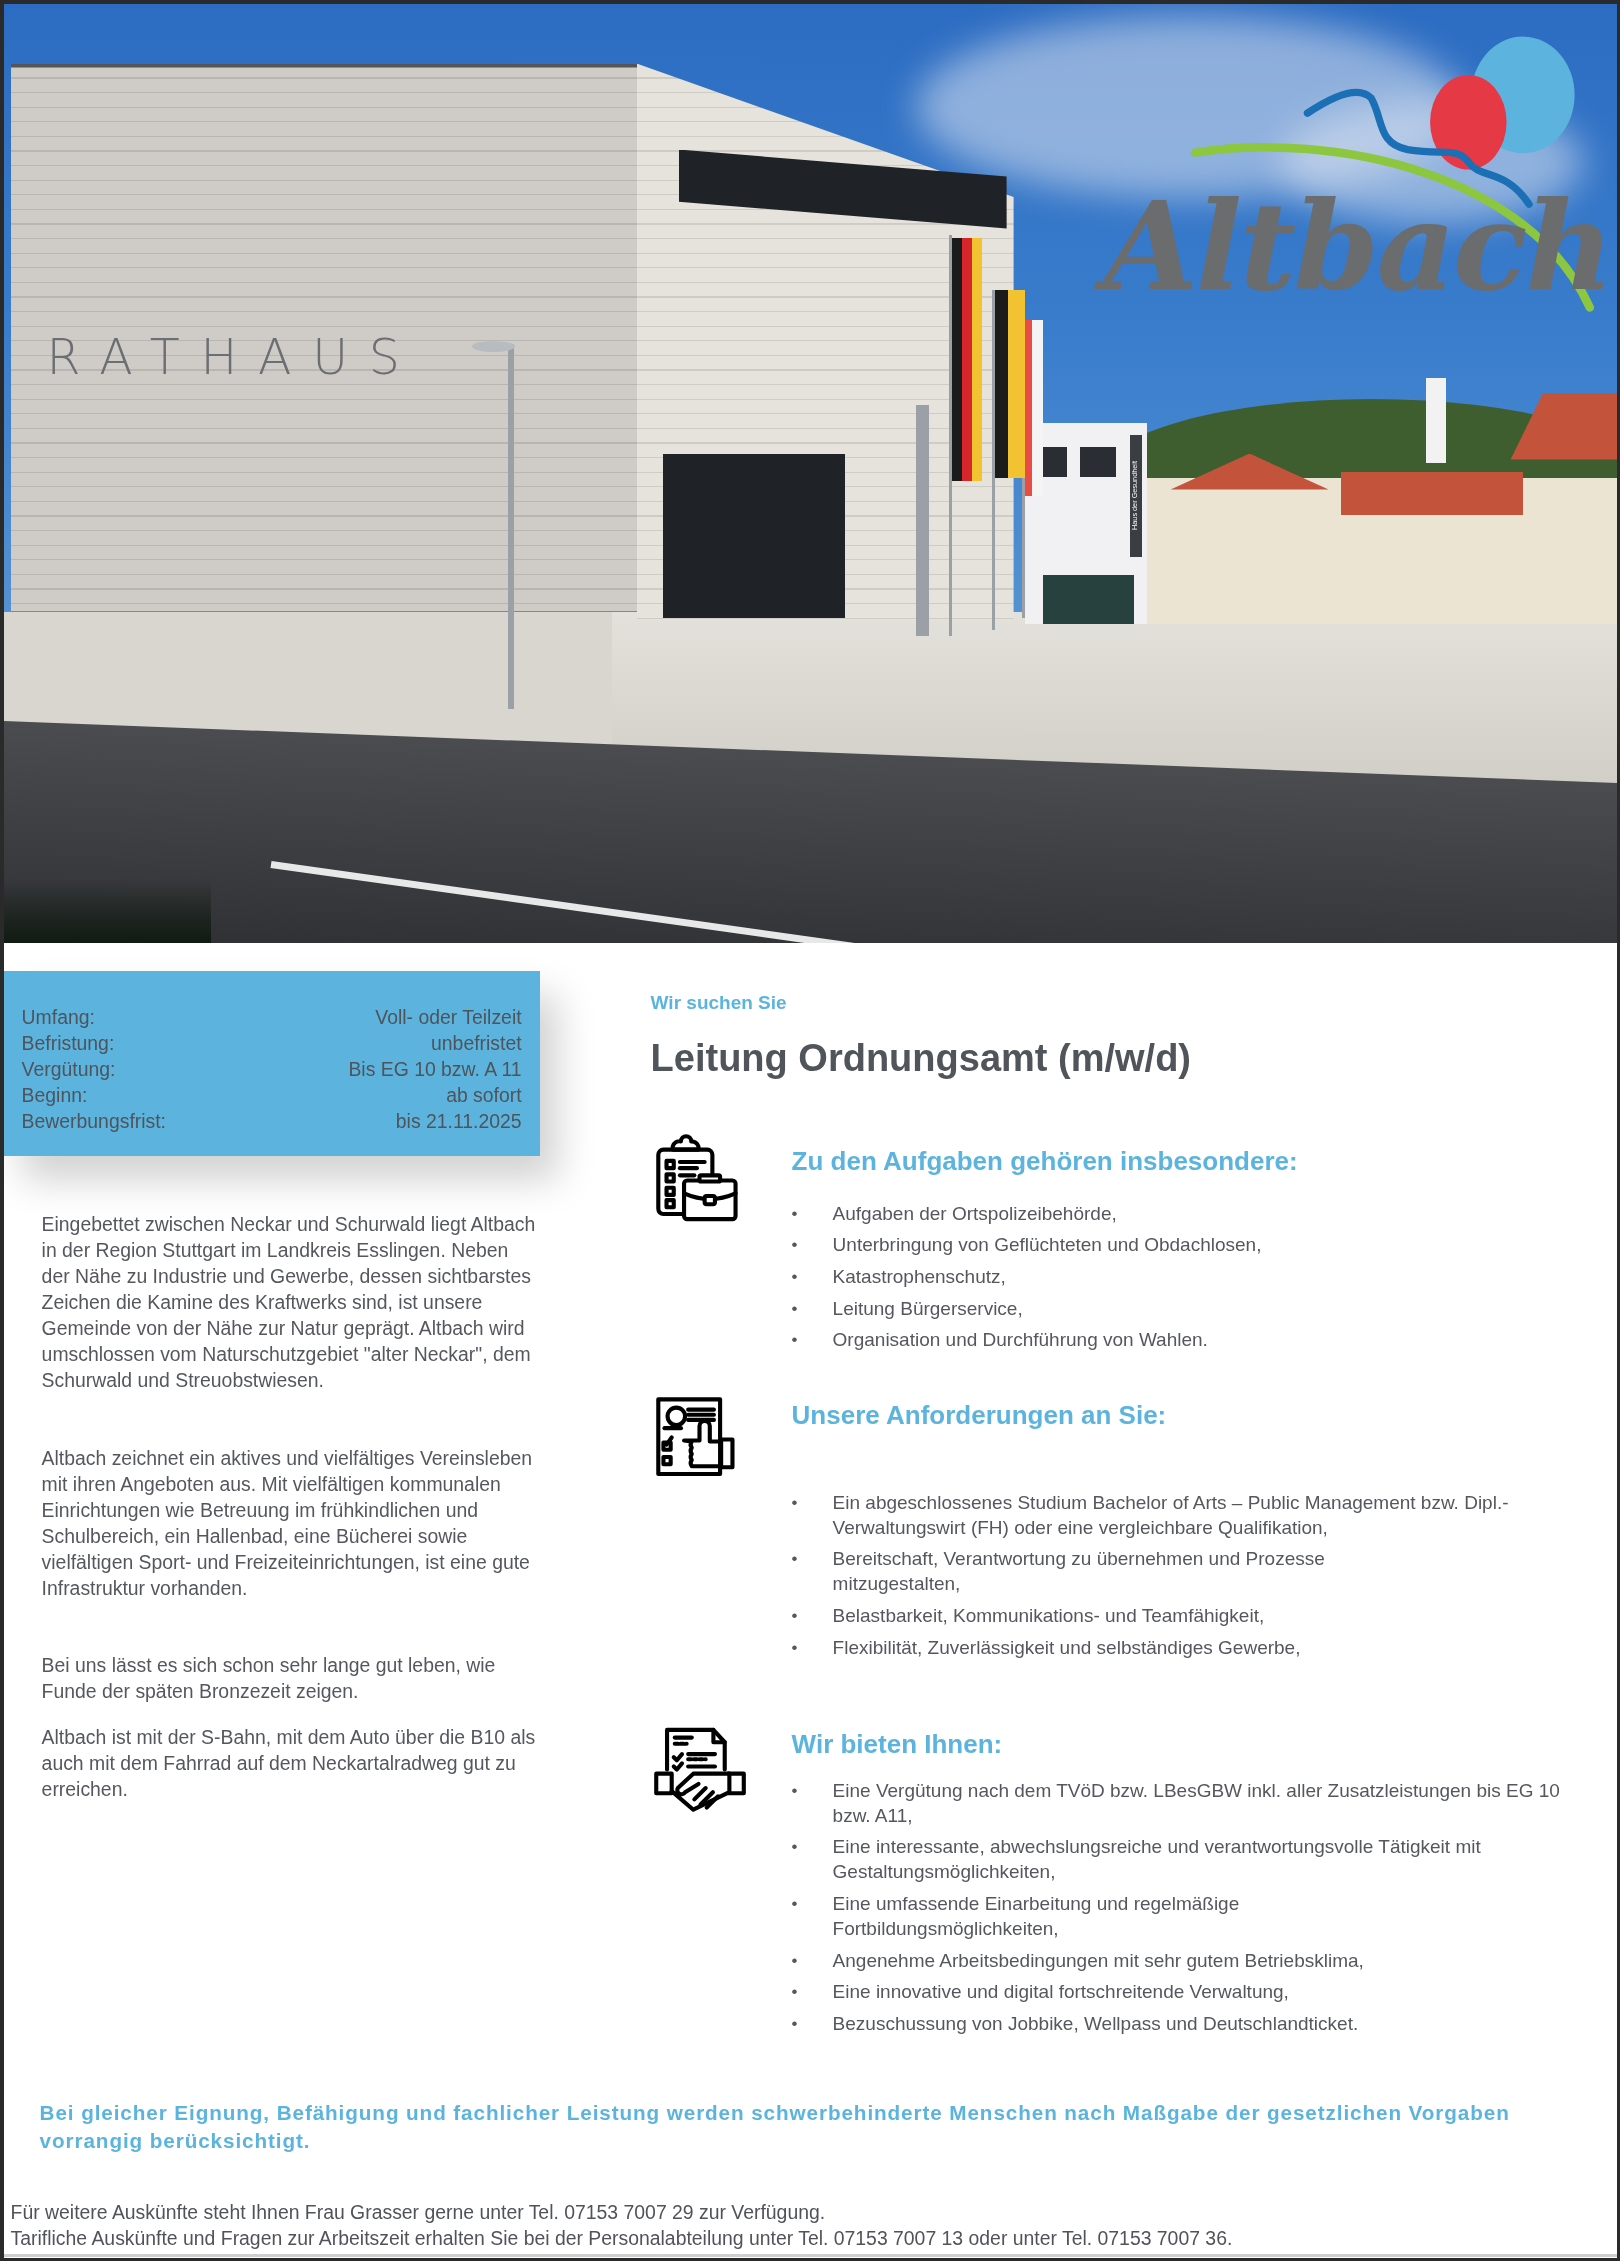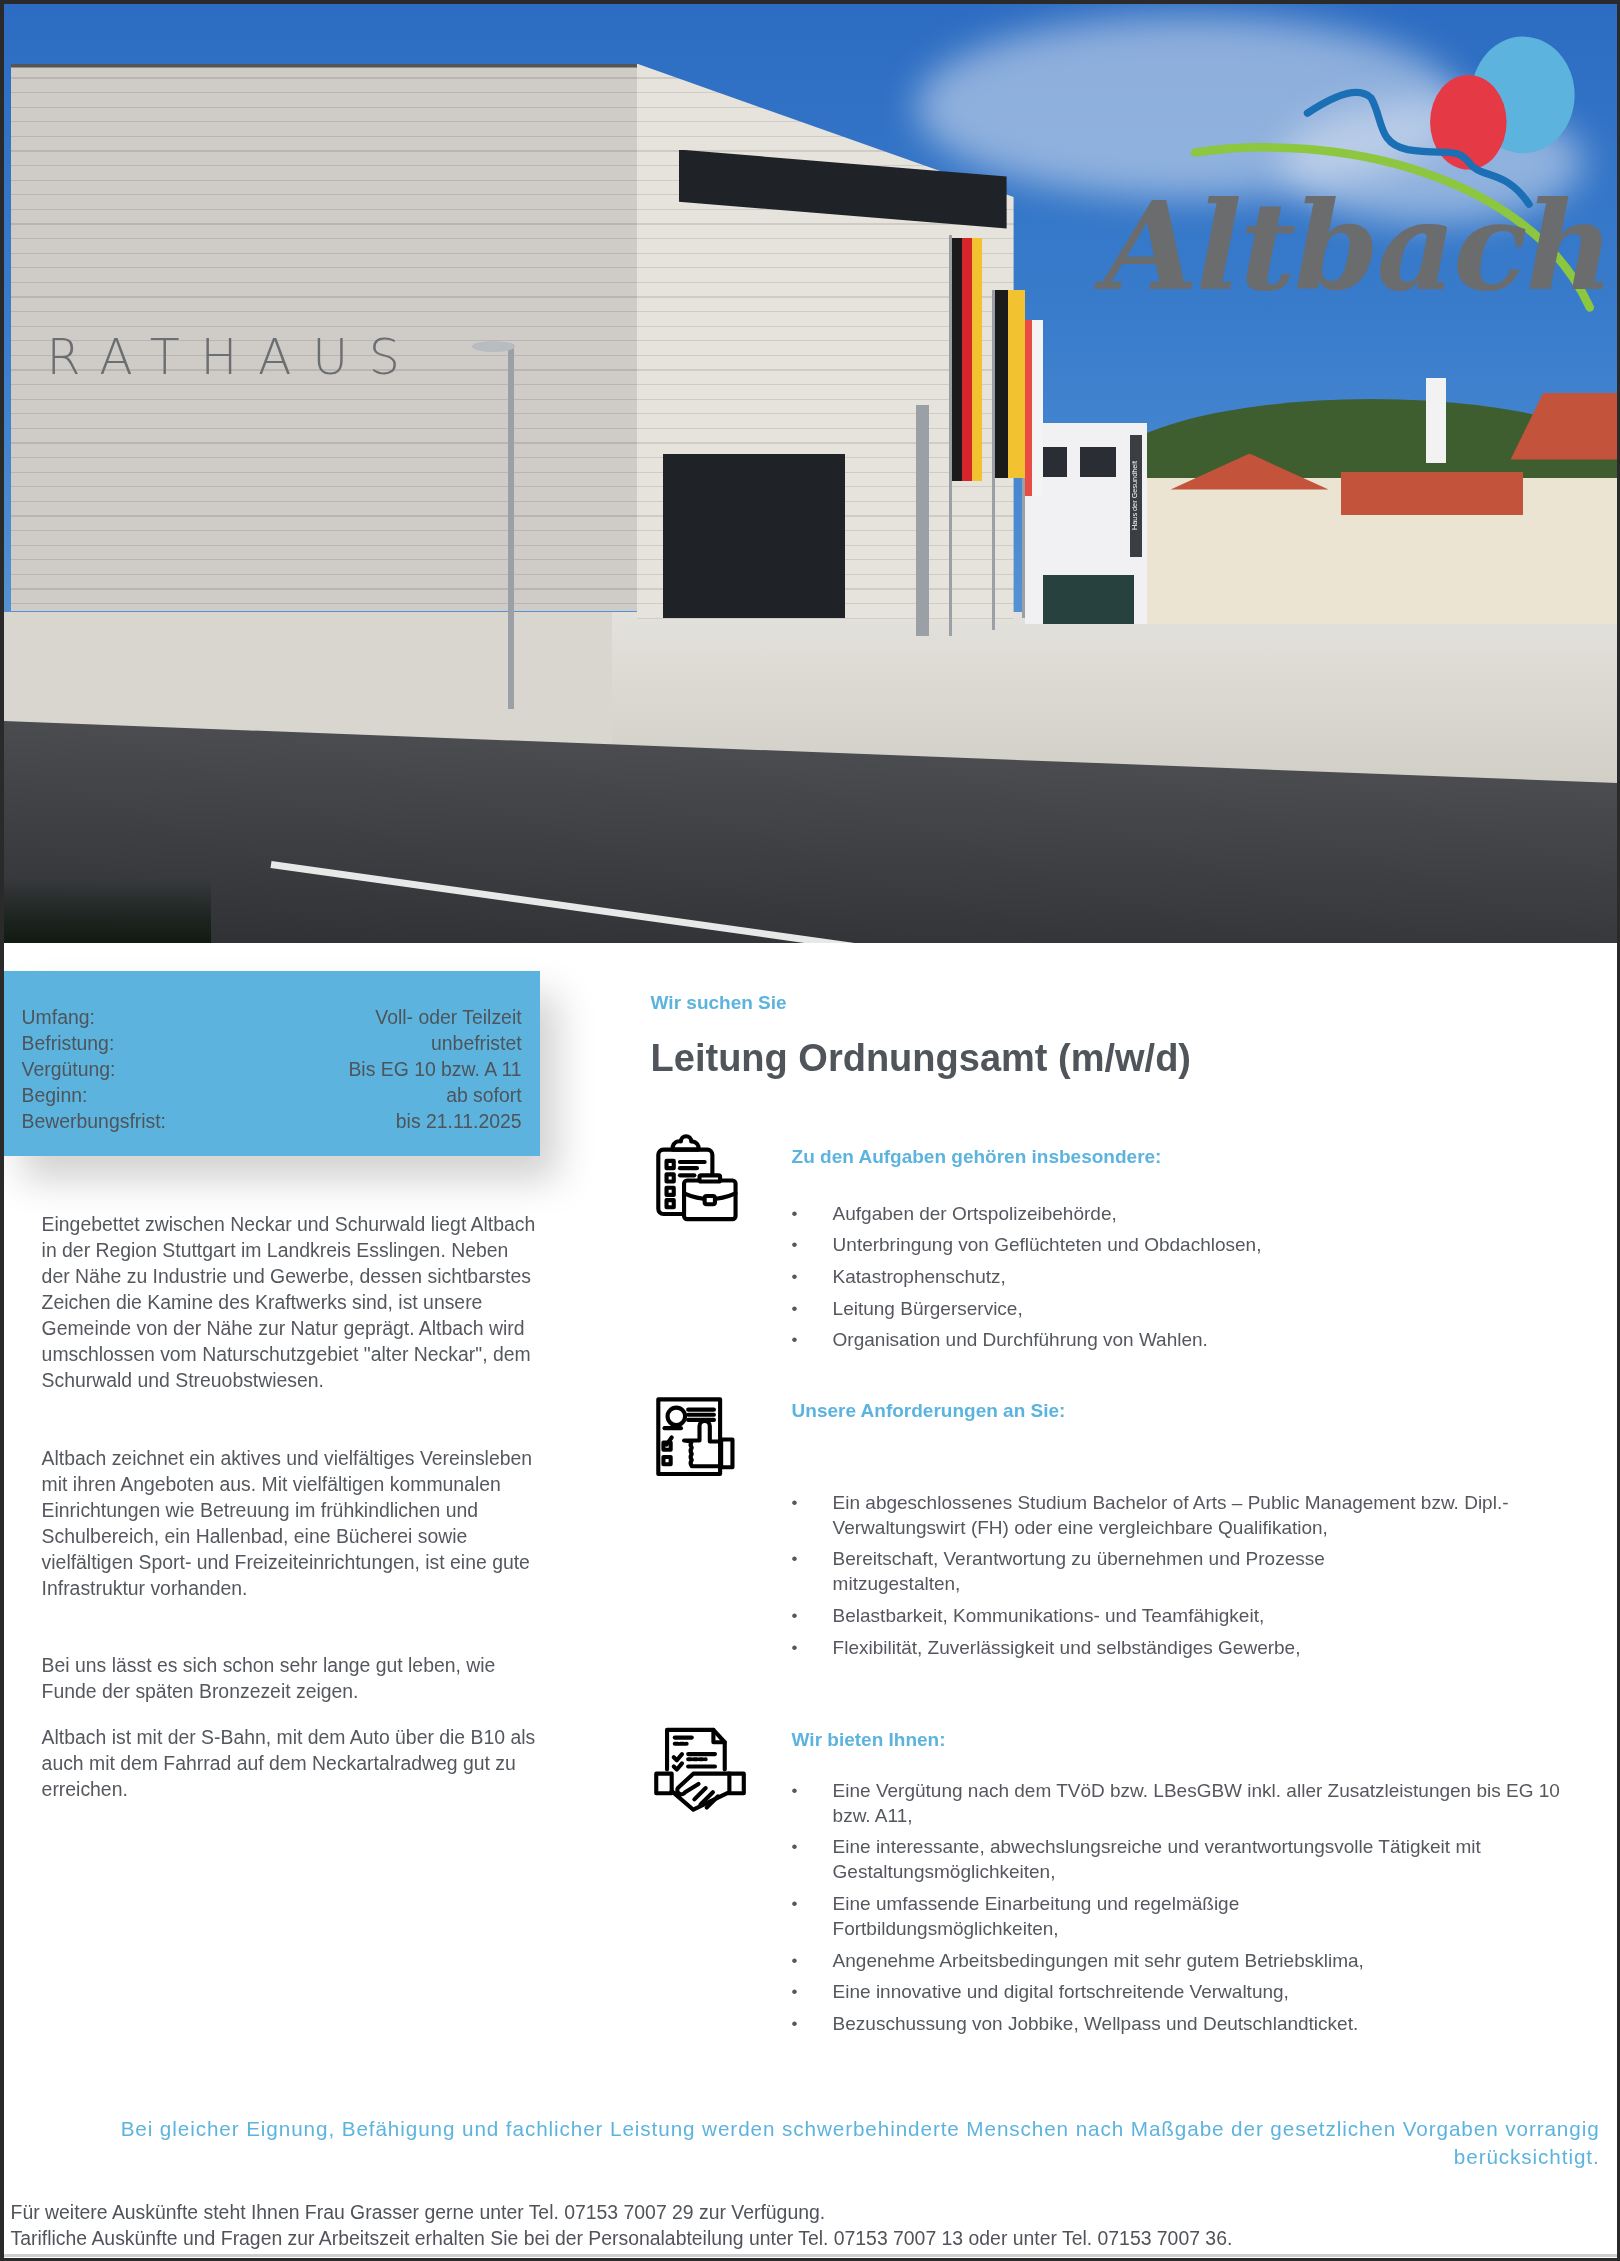--- a/index.html
+++ b/index.html
@@ -51,28 +51,28 @@
   .info-row { position:absolute; left:18px; width:500px; height:27px; font-size:19.4px; color:#4e545b;
     display:flex; justify-content:space-between; align-items:center; }
 
   
   .intro { position:absolute; left:38px; width:498px; font-size:19.4px; line-height:26px; color:#54585e; margin:0; }
 
   
   .eyebrow { position:absolute; left:647px; top:988px; font-size:19px; font-weight:bold; color:#5cb4de; }
   .title { position:absolute; left:647px; top:1033px; font-size:38px; font-weight:bold; color:#50555b; margin:0; }
   .sec-icon { position:absolute; left:644px; width:103px; height:97px; }
-  .sec-head { position:absolute; left:788px; font-size:19px; font-weight:bold; color:#5cb4de; margin:0; }
+  .sec-head { position:absolute; left:788px; font-size:26px; font-weight:bold; color:#5cb4de; margin:0; }
   .bullets { position:absolute; left:788px; width:796px; margin:0; padding:0; list-style:none; }
   .bullets li { position:relative; padding-left:41px; font-size:19px; line-height:25px; color:#54585e; }
   .bullets li::before { content:"\2022"; position:absolute; left:0; top:0; font-size:17px; color:#54585e; }
 
   
-  .notice { position:absolute; left:36px; top:2095px; width:1544px; text-align:right;
-    font-size:20.7px; line-height:28px; font-weight:normal; color:#5cb4de; letter-spacing:0.9px; margin:16px; }
+  .notice { position:absolute; left:36px; top:2095px; width:1544px; text-align:left;
+    font-size:20.7px; line-height:28px; font-weight:bold; color:#5cb4de; letter-spacing:0.9px; margin:0; }
   .contact { position:absolute; left:7px; width:1568px; font-size:19.4px; color:#50545a; margin:0; }
   .bottom-rule { position:absolute; left:0; top:2250px; width:1613px; height:3.6px; background:#cfcfcf; }
 </style>
 </head>
 <body>
 
 <div class="page">
 
   <div class="hero">
     <div class="cloud" style="left:912px;top:12px;width:547px;height:182px;"></div>

